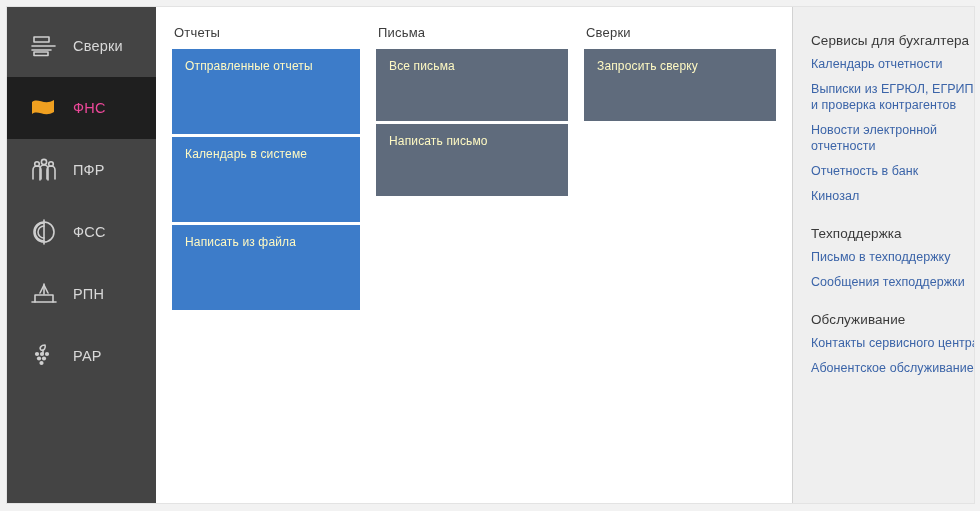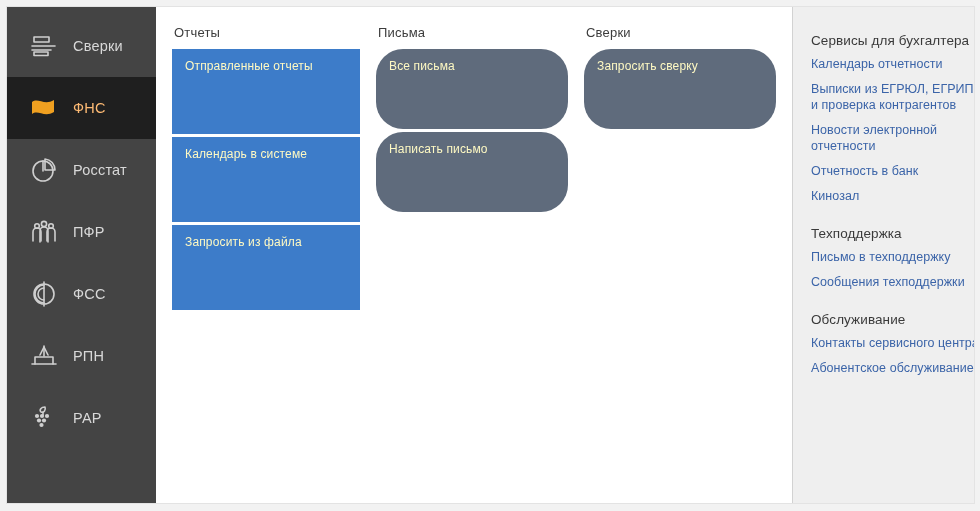--- a/index.html
+++ b/index.html
@@ -48,21 +48,21 @@
     display: flex; align-items: center; justify-content: center;
     margin-right: 12px;
   }
   .nav-ico svg { display: block; }
   .nav-label {
     color: #d8d8d8;
     font-size: 14.5px;
     letter-spacing: .2px;
     white-space: nowrap;
   }
-  .nav-item.active .nav-label { color: #fdba74; }
+  .nav-item.active .nav-label { color: #ec4899; }
 
   
   #center {
     flex: 1 1 auto;
     background: #ffffff;
     position: relative;
     padding: 18px 0 0 16px;
   }
   #columns { display: flex; align-items: flex-start; }
   .col { margin-right: 16px; }
@@ -87,21 +87,21 @@
     left: 13px;
     top: 10px;
     color: #fef9c3;
     font-size: 12px;
     letter-spacing: .15px;
     white-space: nowrap;
   }
   .tile.blue  { background: #3d7cc9; }
   .tile.grey  { background: #5f6b7c; }
   .c1 .tile { width: 188px; height: 85px; }
-  .c2 .tile, .c3 .tile { width: 192px; height: 80px; border-radius: 27px; }
+  .c2 .tile, .c3 .tile { width: 192px; height: 72px; }
 
   
   #rail-divider {
     width: 1px;
     background: #d2d2d2;
     height: 100%;
     flex: 0 0 1px;
   }
 
   
@@ -150,30 +150,20 @@
           </span>
           <span class="nav-label">Сверки</span>
         </div>
         <div class="nav-item active">
           <span class="nav-ico">
             <svg width="32" height="26" viewBox="0 0 32 26">
               <path d="M4 7 C10 2, 16 11, 26 5 L26 17 C16 23, 10 14, 4 19 Z" fill="#f0a020"></path>
             </svg>
           </span>
           <span class="nav-label">ФНС</span>
-        </div>
-        <div class="nav-item">
-          <span class="nav-ico">
-            <svg width="30" height="30" viewBox="0 0 30 30">
-              <circle cx="14" cy="16" r="10" stroke="#cfcfcf" stroke-width="1.6" fill="none" stroke-linecap="round" stroke-linejoin="round"></circle>
-              <path d="M16 4 A11 11 0 0 1 26 15 L16 15 Z" stroke="#cfcfcf" stroke-width="1.6" fill="none" stroke-linecap="round" stroke-linejoin="round"></path>
-              <line x1="14" y1="16" x2="14" y2="6" stroke="#cfcfcf" stroke-width="1.6" fill="none" stroke-linecap="round" stroke-linejoin="round"></line>
-            </svg>
-          </span>
-          <span class="nav-label">Росстат</span>
         </div>
         <div class="nav-item">
           <span class="nav-ico">
             <svg width="30" height="30" viewBox="0 0 30 30">
               <circle cx="8" cy="9" r="2.3" stroke="#cfcfcf" stroke-width="1.6" fill="none" stroke-linecap="round" stroke-linejoin="round"></circle>
               <circle cx="15" cy="7" r="2.6" stroke="#cfcfcf" stroke-width="1.6" fill="none" stroke-linecap="round" stroke-linejoin="round"></circle>
               <circle cx="22" cy="9" r="2.3" stroke="#cfcfcf" stroke-width="1.6" fill="none" stroke-linecap="round" stroke-linejoin="round"></circle>
               <path d="M4 24 V15 a4 4 0 0 1 4-4 a4 4 0 0 1 4 4 V24" stroke="#cfcfcf" stroke-width="1.6" fill="none" stroke-linecap="round" stroke-linejoin="round"></path>
               <path d="M11 25 V14 a4 4 0 0 1 4-4 a4 4 0 0 1 4 4 V25" stroke="#cfcfcf" stroke-width="1.6" fill="none" stroke-linecap="round" stroke-linejoin="round"></path>
               <path d="M18 24 V15 a4 4 0 0 1 4-4 a4 4 0 0 1 4 4 V24" stroke="#cfcfcf" stroke-width="1.6" fill="none" stroke-linecap="round" stroke-linejoin="round"></path>
@@ -227,21 +217,21 @@
           <div class="col c1">
             <div class="col-title">Отчеты</div>
             <div class="tilestack">
               <div class="tile blue">
                 <span class="tile-label">Отправленные отчеты</span>
               </div>
               <div class="tile blue">
                 <span class="tile-label">Календарь в системе</span>
               </div>
               <div class="tile blue">
-                <span class="tile-label">Запросить из файла</span>
+                <span class="tile-label">Написать из файла</span>
               </div>
             </div>
           </div>
           <div class="col c2">
             <div class="col-title">Письма</div>
             <div class="tilestack">
               <div class="tile grey">
                 <span class="tile-label">Все письма</span>
               </div>
               <div class="tile grey">

